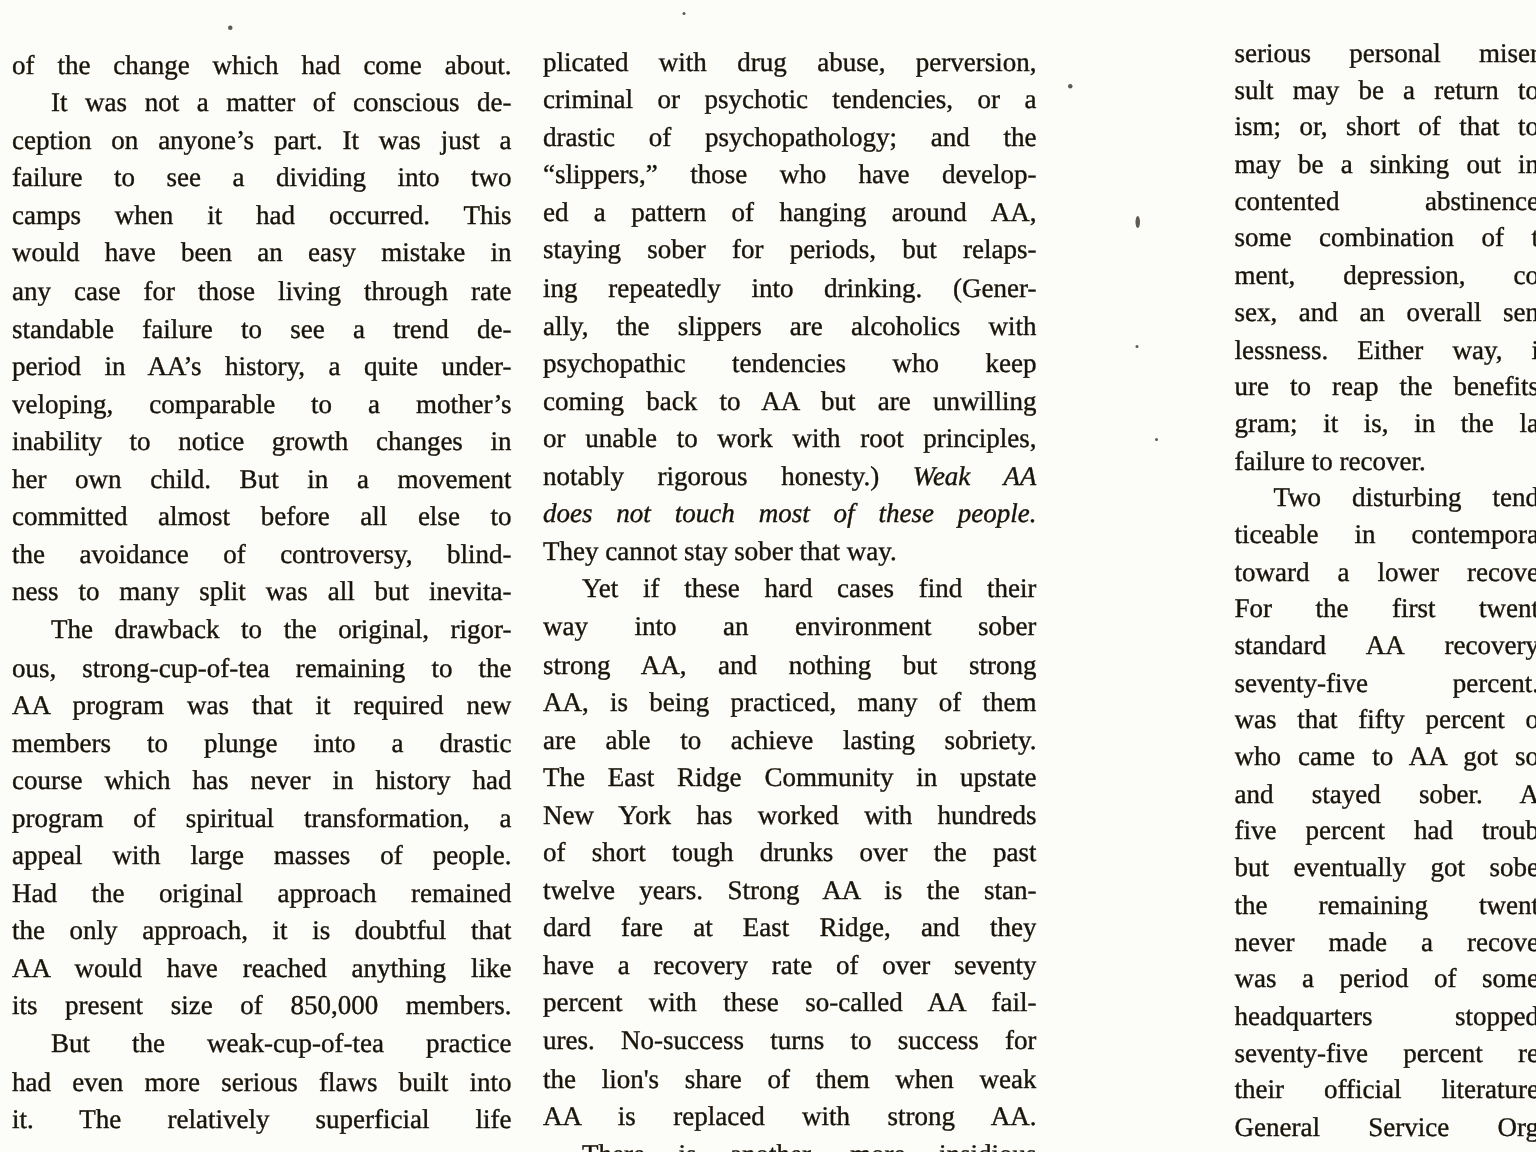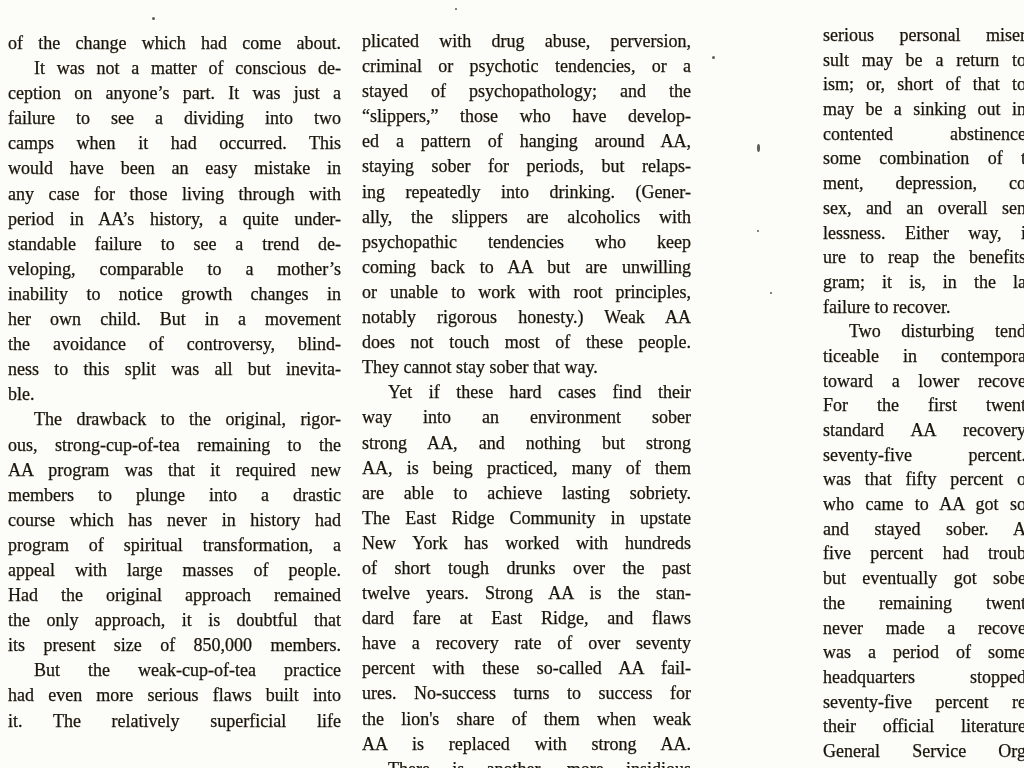--- a/index.html
+++ b/index.html
@@ -15,21 +15,21 @@
   .col { position: absolute; }
   .line {
     text-align: justify;
     text-align-last: justify;
     overflow: hidden;
     white-space: normal;
     -webkit-text-stroke: 0.25px #191409;
   }
   .line.end { text-align-last: left; }
   .line.indent { text-indent: 26px; }
-  .it { }
+  .it { font-style: italic; }
   #left-column   { left: 8px;   top: 31px; width: 333px; font-size: 18px; line-height: 25.1px; }
   #middle-column { left: 362px; top: 29px; width: 329px; font-size: 18px; line-height: 25.1px; }
   #right-column  { left: 823px; top: 23px; width: 203px; font-size: 18px; line-height: 24.7px; }
   #left-column .line, #middle-column .line { height: 25.1px; }
   #right-column .line { height: 24.7px; }
   .speck {
     position: absolute;
     background: #2a241c;
     border-radius: 50%;
     opacity: 0.75;
@@ -39,68 +39,69 @@
 <body>
 
 <div class="page">
   <div class="col" id="left-column">
       <div class="line"><span>of the change which had come about.</span></div>
       <div class="line indent"><span>It was not a matter of conscious de-</span></div>
       <div class="line"><span>ception on anyone’s part. It was just a</span></div>
       <div class="line"><span>failure to see a dividing into two</span></div>
       <div class="line"><span>camps when it had occurred. This</span></div>
       <div class="line"><span>would have been an easy mistake in</span></div>
-      <div class="line"><span>any case for those living through with</span></div>
+      <div class="line"><span>any case for those living through rate</span></div>
+      <div class="line"><span>standable failure to see a trend de-</span></div>
       <div class="line"><span>period in AA’s history, a quite under-</span></div>
-      <div class="line"><span>standable failure to see a trend de-</span></div>
       <div class="line"><span>veloping, comparable to a mother’s</span></div>
       <div class="line"><span>inability to notice growth changes in</span></div>
       <div class="line"><span>her own child. But in a movement</span></div>
+      <div class="line"><span>committed almost before all else to</span></div>
       <div class="line"><span>the avoidance of controversy, blind-</span></div>
-      <div class="line"><span>ness to this split was all but inevita-</span></div>
-      <div class="line end"><span>ble.</span></div>
+      <div class="line"><span>ness to many split was all but inevita-</span></div>
       <div class="line indent"><span>The drawback to the original, rigor-</span></div>
       <div class="line"><span>ous, strong-cup-of-tea remaining to the</span></div>
       <div class="line"><span>AA program was that it required new</span></div>
       <div class="line"><span>members to plunge into a drastic</span></div>
       <div class="line"><span>course which has never in history had</span></div>
       <div class="line"><span>program of spiritual transformation, a</span></div>
       <div class="line"><span>appeal with large masses of people.</span></div>
       <div class="line"><span>Had the original approach remained</span></div>
       <div class="line"><span>the only approach, it is doubtful that</span></div>
+      <div class="line"><span>AA would have reached anything like</span></div>
       <div class="line"><span>its present size of 850,000 members.</span></div>
       <div class="line indent"><span>But the weak-cup-of-tea practice</span></div>
       <div class="line"><span>had even more serious flaws built into</span></div>
       <div class="line"><span>it. The relatively superficial life</span></div>
     </div>
   <div class="col" id="middle-column">
       <div class="line"><span>plicated with drug abuse, perversion,</span></div>
       <div class="line"><span>criminal or psychotic tendencies, or a</span></div>
-      <div class="line"><span>stayed of psychopathology; and the</span></div>
+      <div class="line"><span>drastic of psychopathology; and the</span></div>
       <div class="line"><span>“slippers,” those who have develop-</span></div>
       <div class="line"><span>ed a pattern of hanging around AA,</span></div>
       <div class="line"><span>staying sober for periods, but relaps-</span></div>
       <div class="line"><span>ing repeatedly into drinking. (Gener-</span></div>
       <div class="line"><span>ally, the slippers are alcoholics with</span></div>
       <div class="line"><span>psychopathic tendencies who keep</span></div>
       <div class="line"><span>coming back to AA but are unwilling</span></div>
       <div class="line"><span>or unable to work with root principles,</span></div>
       <div class="line"><span>notably rigorous honesty.) </span><span class="it">Weak AA</span></div>
       <div class="line"><span class="it">does not touch most of these people.</span></div>
       <div class="line end"><span>They cannot stay sober that way.</span></div>
       <div class="line indent"><span>Yet if these hard cases find their</span></div>
       <div class="line"><span>way into an environment sober</span></div>
       <div class="line"><span>strong AA, and nothing but strong</span></div>
       <div class="line"><span>AA, is being practiced, many of them</span></div>
       <div class="line"><span>are able to achieve lasting sobriety.</span></div>
       <div class="line"><span>The East Ridge Community in upstate</span></div>
       <div class="line"><span>New York has worked with hundreds</span></div>
       <div class="line"><span>of short tough drunks over the past</span></div>
       <div class="line"><span>twelve years. Strong AA is the stan-</span></div>
-      <div class="line"><span>dard fare at East Ridge, and flaws</span></div>
+      <div class="line"><span>dard fare at East Ridge, and they</span></div>
       <div class="line"><span>have a recovery rate of over seventy</span></div>
       <div class="line"><span>percent with these so-called AA fail-</span></div>
       <div class="line"><span>ures. No-success turns to success for</span></div>
       <div class="line"><span>the lion's share of them when weak</span></div>
       <div class="line"><span>AA is replaced with strong AA.</span></div>
       <div class="line indent"><span>There is another, more insidious</span></div>
     </div>
   <div class="col" id="right-column">
       <div class="line"><span>serious personal miser</span></div>
       <div class="line"><span>sult may be a return to</span></div>

